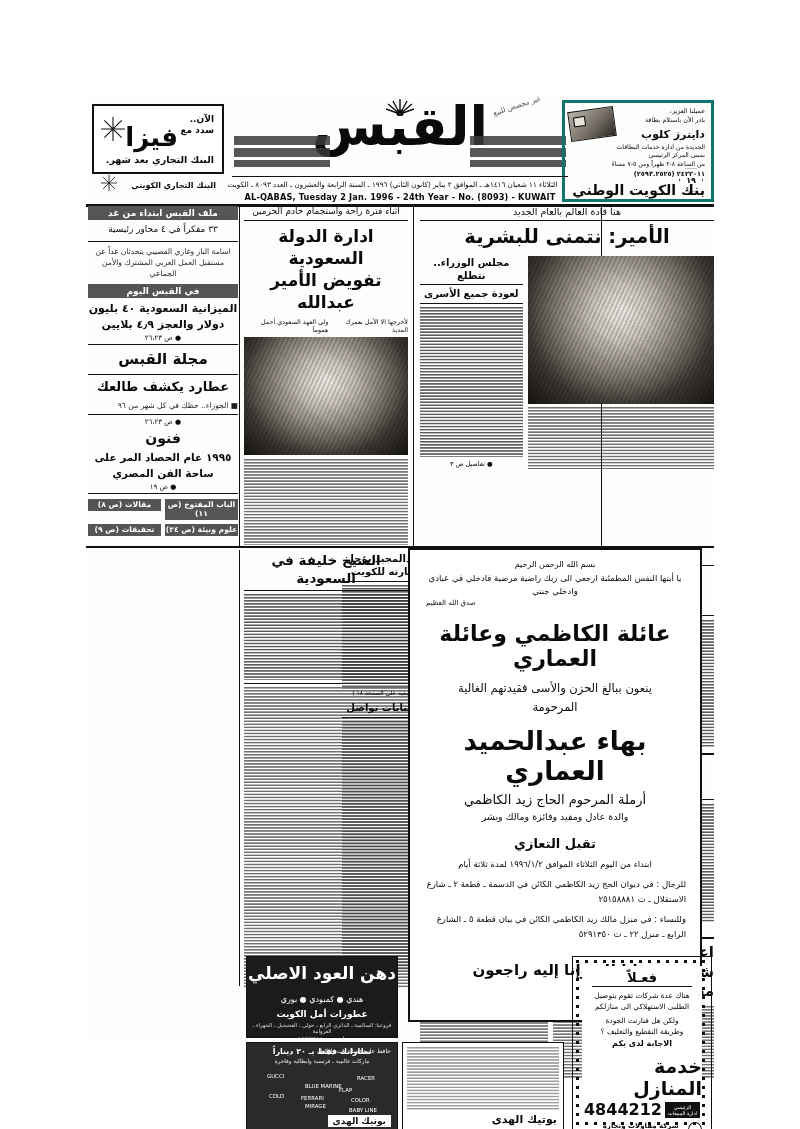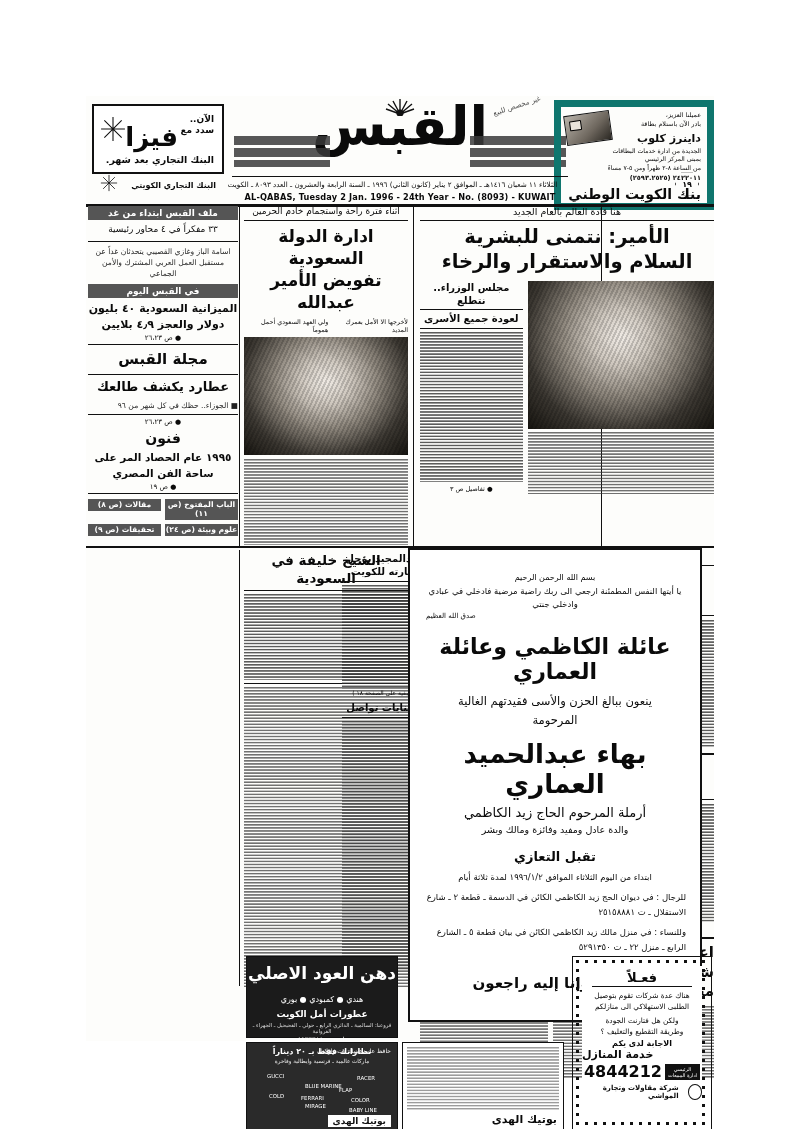--- a/index.html
+++ b/index.html
@@ -59,21 +59,21 @@
     font-size:7px;transform:rotate(-18deg);opacity:.75;text-align:center;
   }
   .ad-left{position:absolute;left:0;top:4px;width:140px;height:92px;}
   .ad-left .inner{
     position:absolute;left:6px;top:4px;width:128px;height:66px;
     border:2px solid #111;background:#fff;
   }
   .ad-left .visa{
     position:absolute;right:8px;top:8px;text-align:right;line-height:1.25;
   }
-  .ad-right{position:absolute;right:0;top:4px;width:146px;height:96px;border:7px solid #0f766e;}
+  .ad-right{position:absolute;right:0;top:4px;width:146px;height:96px;border:3px solid #0f766e;}
   .card{
     position:absolute;right:96px;top:6px;width:44px;height:28px;
     background:linear-gradient(140deg,#b9b3aa,#6e675e 60%,#2a2722);
     border:1px solid #111;transform:rotate(-8deg);
   }
   .card:before{
     content:"";position:absolute;left:4px;top:5px;width:10px;height:8px;
     background:#e8e3da;border:1px solid #000;border-radius:1px;
   }
   .nbk-hex{
@@ -271,21 +271,20 @@
         <span>ولي العهد السعودي أحمل هموماً</span>
       </div>
       <div class="photo" style="margin-top:3px;width:164px;height:118px;"></div>
       <div class="body-lines" style="margin-top:4px;height:86px;"></div>
     </div>
 
     <div style="position:absolute;right:0;top:0;width:294px;">
       <div class="kicker" style="font-size:9.5px;">هنأ قادة العالم بالعام الجديد</div>
       <div class="rule" style="margin:2px 0 4px;"></div>
       <div class="hl-xl">الأمير: نتمنى للبشرية</div>
-      <div class="hl-xl">السلام والاستقرار والرخاء</div>
       <div style="display:flex;margin-top:6px;">
         <div style="width:190px;">
           <div class="photo" style="width:186px;height:148px;"></div>
           <div class="body-lines" style="width:186px;height:62px;margin-top:3px;"></div>
         </div>
         <div style="width:104px;padding-right:4px;">
           <div class="hl-xs" style="font-size:10px;">مجلس الوزراء.. نتطلع</div>
           <div class="rule" style="margin:2px 0;"></div>
           <div class="hl-xs" style="font-size:10px;">لعودة جميع الأسرى</div>
           <div class="rule" style="margin:3px 0;"></div>
@@ -358,21 +357,21 @@
     <div class="rule" style="margin:3px 0;"></div>
     <div class="body-lines dense" style="height:104px;"></div>
     <div style="font-size:6px;text-align:center;">( البقية على الصفحة ١٨ )</div>
     <div class="hl-sm" style="font-size:10px;margin-top:5px;">الجنايات تواصل</div>
     <div class="rule" style="margin:3px 0;"></div>
     <div class="body-lines" style="height:250px;"></div>
   </div>
 
   <div id="obit">
     <div class="ob-bas" style="visibility:hidden;height:0;margin:0;">دهن العود الاصلي</div>
-    <div style="font-size:8px;text-align:center;margin-top:23px;">بسم الله الرحمن الرحيم</div>
+    <div style="font-size:8px;text-align:center;margin-top:10px;">بسم الله الرحمن الرحيم</div>
     <div class="ob-verse">يا أيتها النفس المطمئنة ارجعي الى ربك راضية مرضية فادخلي في عبادي وادخلي جنتي</div>
     <div style="font-size:7px;text-align:left;margin:1px 16px 0;">صدق الله العظيم</div>
     <div class="ob-fam">عائلة الكاظمي وعائلة العماري</div>
     <div class="ob-line">ينعون ببالغ الحزن والأسى فقيدتهم الغالية</div>
     <div class="ob-line" style="margin-top:2px;">المرحومة</div>
     <div class="ob-name">بهاء عبدالحميد العماري</div>
     <div class="ob-rel">أرملة المرحوم الحاج زيد الكاظمي</div>
     <div class="ob-rel2">والدة عادل ومفيد وفائزة ومالك وبشر</div>
     <div class="ob-acc">تقبل التعازي</div>
     <div class="ob-det">ابتداء من اليوم الثلاثاء الموافق ١٩٩٦/١/٢ لمدة ثلاثة أيام</div>
@@ -409,21 +408,21 @@
 
   <div class="dots-border" style="position:absolute;right:2px;top:860px;width:140px;height:174px;border:1px solid #111;padding:0;box-sizing:border-box;">
     <div style="position:absolute;left:9px;top:9px;right:9px;bottom:9px;background:#fff;">
       <div style="font-size:13px;font-weight:bold;text-align:center;margin-top:4px;letter-spacing:3px;">فعـلاً</div>
       <div class="rule" style="margin:1px 10px 3px;"></div>
       <div style="font-size:7.4px;text-align:center;line-height:1.5;">هناك عدة شركات تقوم بتوصيل</div>
       <div style="font-size:7.4px;text-align:center;line-height:1.5;">الطلبى الاستهلاكي الى منازلكم</div>
       <div style="font-size:7.4px;text-align:center;line-height:1.5;margin-top:3px;">ولكن هل فتارنت الجودة</div>
       <div style="font-size:7.4px;text-align:center;line-height:1.5;">وطريقة التقطيع والتغليف ؟</div>
       <div style="font-size:8px;font-weight:bold;text-align:center;margin-top:2px;">الاجابة لدى يكم</div>
-      <div style="font-size:11px;font-weight:bold;text-align:left;margin-top:0;">خدمة المنازل</div>
+      <div style="font-size:19px;font-weight:bold;text-align:right;margin-top:7px;">خدمة المنازل</div>
       <div style="display:flex;align-items:center;justify-content:center;gap:3px;margin-top:1px;">
         <div style="background:#111;color:#fff;font-size:5px;padding:2px 3px;line-height:1.2;text-align:center;">الرئيسي<br>ادارة المبيعات</div>
         <div style="font-size:16px;font-weight:bold;direction:ltr;">4844212</div>
       </div>
       <div style="display:flex;align-items:center;justify-content:flex-start;gap:9px;margin-top:3px;">
         <div style="width:14px;height:14px;border:1.2px solid #111;border-radius:50%;"></div>
         <div style="font-size:7px;font-weight:bold;">شركة مقاولات وتجارة المواشي</div>
       </div>
     </div>
   </div>

